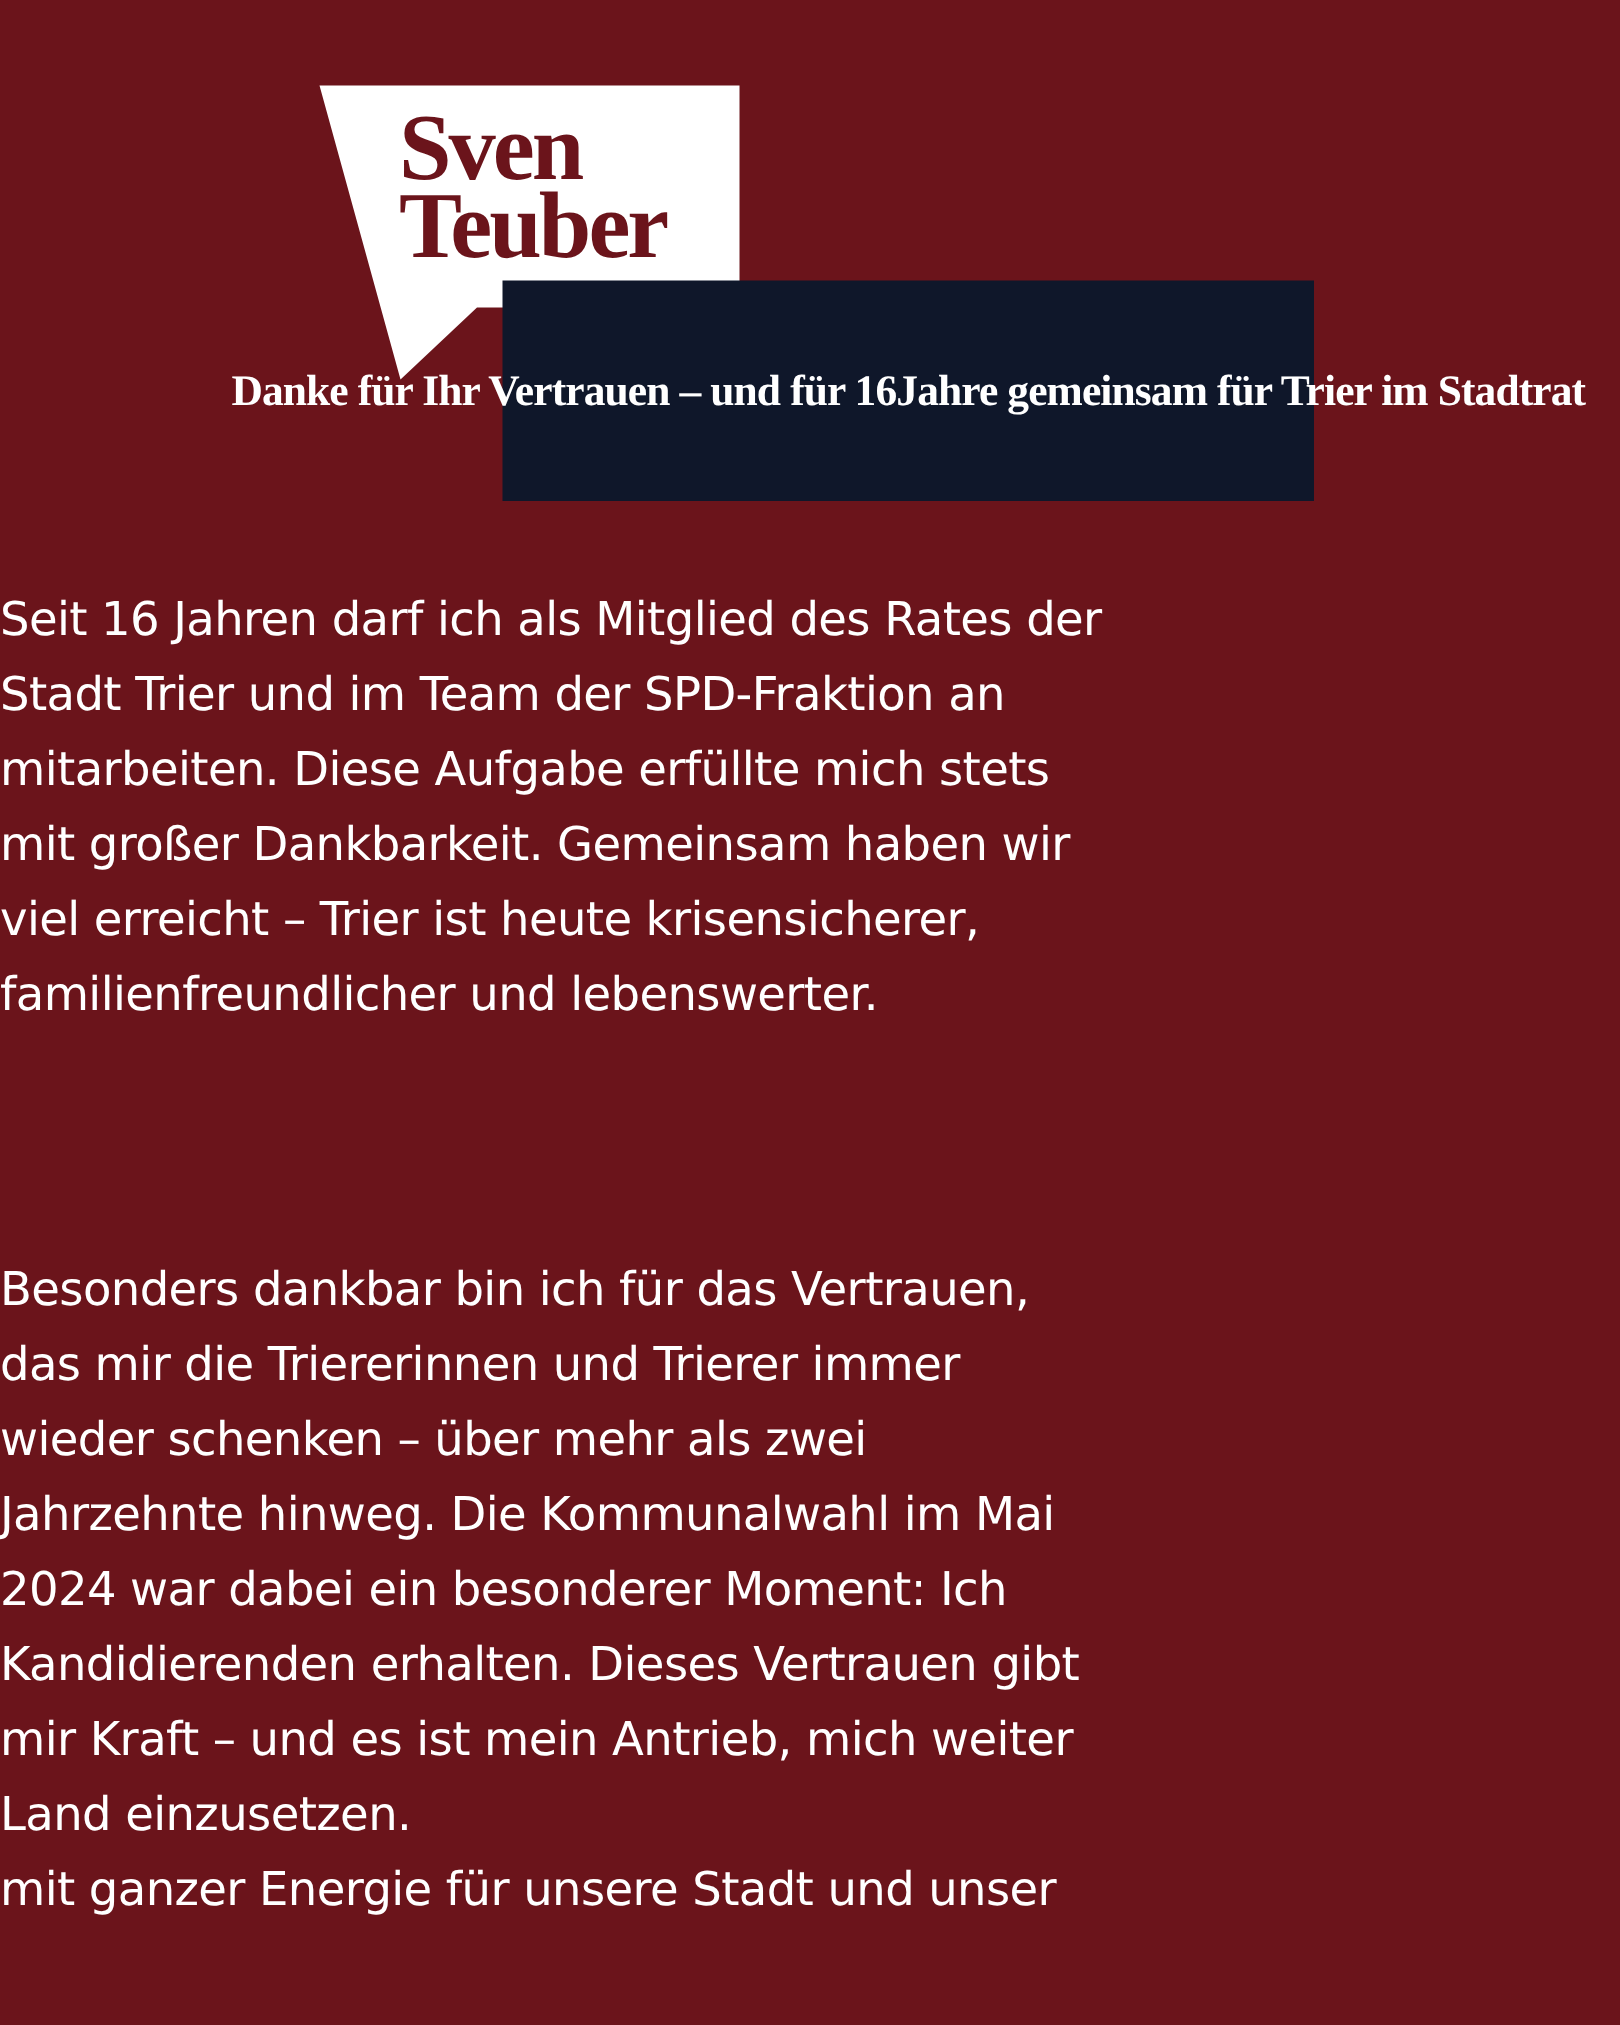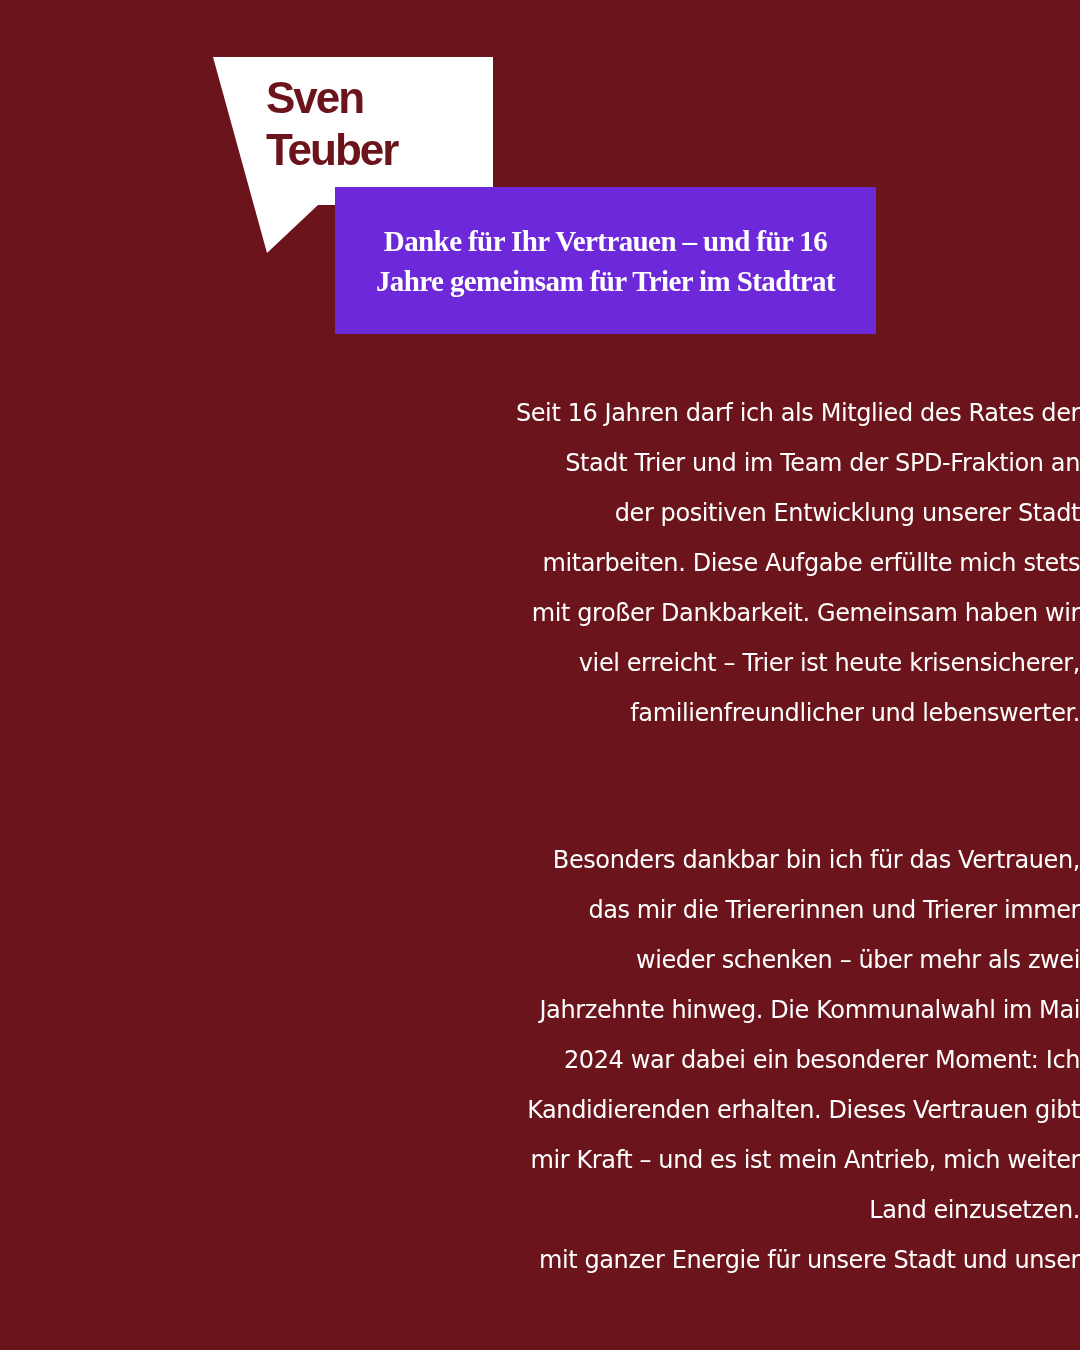--- a/index.html
+++ b/index.html
@@ -7,37 +7,37 @@
       width: 1080px; height: 1350px;
       background: #6b141b;
       position: relative; overflow: hidden;
       font-family: "Liberation Sans", "DejaVu Sans", sans-serif;
     }
     .bubble {
       position: absolute; left: 0; top: 0; width: 1080px; height: 300px;
     }
     .name {
       position: absolute; left: 266px; top: 72px;
-      font-family: Liberation Sans, sans-serif;
+      font-family: Liberation Serif, serif;
       font-weight: bold; color: #6b141b;
-      font-size: 44px; line-height: 52px; letter-spacing: -2px;
+      font-size: 63px; line-height: 52px; letter-spacing: -2px;
     }
     .banner {
       position: absolute; left: 335px; top: 187px; width: 541px; height: 147px;
-      background: #6d28d9;
-      display: flex; flex-direction: column; justify-content: center; align-items: center;
+      background: #0f172a;
+      display: flex; flex-direction: row; justify-content: center; align-items: center;
       font-family: "Liberation Serif", "DejaVu Serif", serif;
       font-weight: bold; color: #ffffff; font-size: 29px; line-height: 40px;
       letter-spacing: -0.6px;
     }
     .body-text {
       position: absolute; left: 0; width: 1080px;
-      text-align: right; color: #ffffff;
+      text-align: left; color: #ffffff;
       font-family: "DejaVu Sans", "Liberation Sans", sans-serif;
-      font-size: 24px; line-height: 50px; letter-spacing: -0.4px;
+      font-size: 31px; line-height: 50px; letter-spacing: -0.4px;
     }
     .p1 { top: 388px; }
     .p2 { top: 788px; margin-top: 47px; }
     .line { display: block; white-space: nowrap; }
   </style>
 </head>
 <body>
 
 <svg class="bubble" viewBox="0 0 1080 300" width="1080" height="300">
   <polygon points="213,57 493,57 493,205 318,205 267,253" fill="#ffffff"></polygon>
@@ -49,21 +49,20 @@
 </div>
 
 <div class="banner">
   <span class="line">Danke für Ihr Vertrauen – und für 16</span>
   <span class="line">Jahre gemeinsam für Trier im Stadtrat</span>
 </div>
 
 <div class="body-text p1">
   <span class="line">Seit 16 Jahren darf ich als Mitglied des Rates der</span>
   <span class="line">Stadt Trier und im Team der SPD-Fraktion an</span>
-  <span class="line">der positiven Entwicklung unserer Stadt</span>
   <span class="line">mitarbeiten. Diese Aufgabe erfüllte mich stets</span>
   <span class="line">mit großer Dankbarkeit. Gemeinsam haben wir</span>
   <span class="line">viel erreicht – Trier ist heute krisensicherer,</span>
   <span class="line">familienfreundlicher und lebenswerter.</span>
 </div>
 
 <div class="body-text p2">
   <span class="line">Besonders dankbar bin ich für das Vertrauen,</span>
   <span class="line">das mir die Triererinnen und Trierer immer</span>
   <span class="line">wieder schenken – über mehr als zwei</span>

